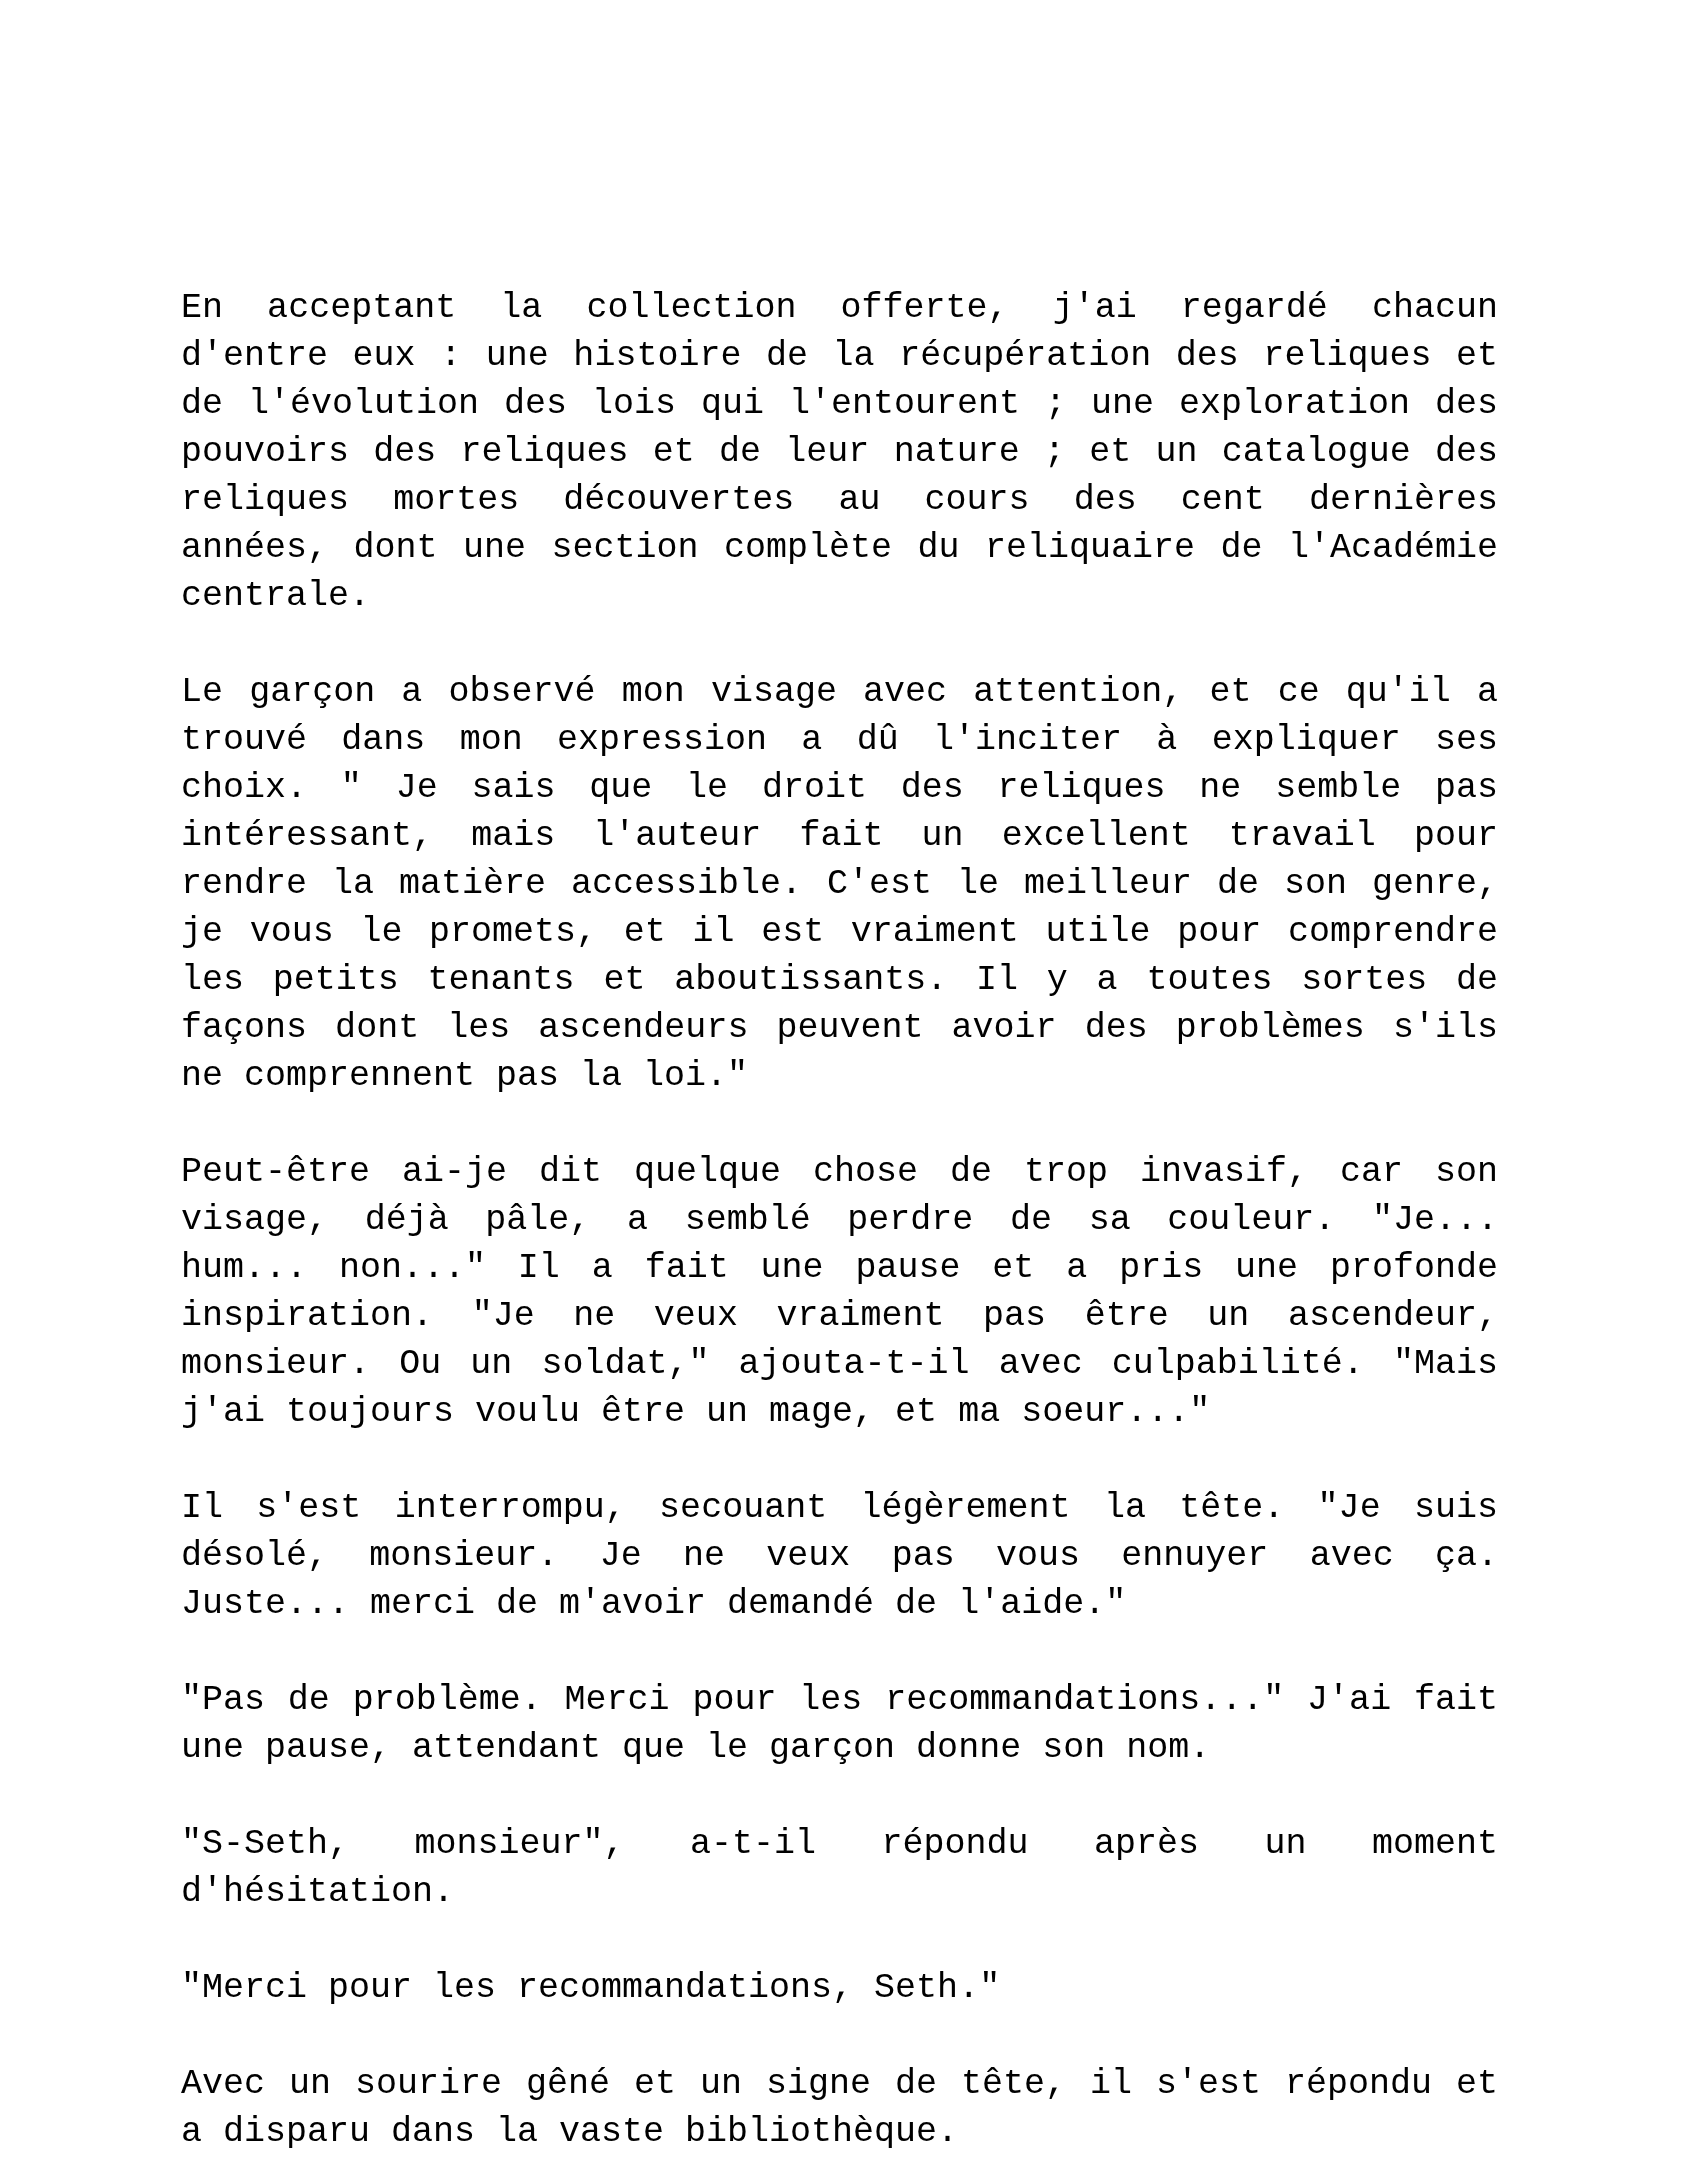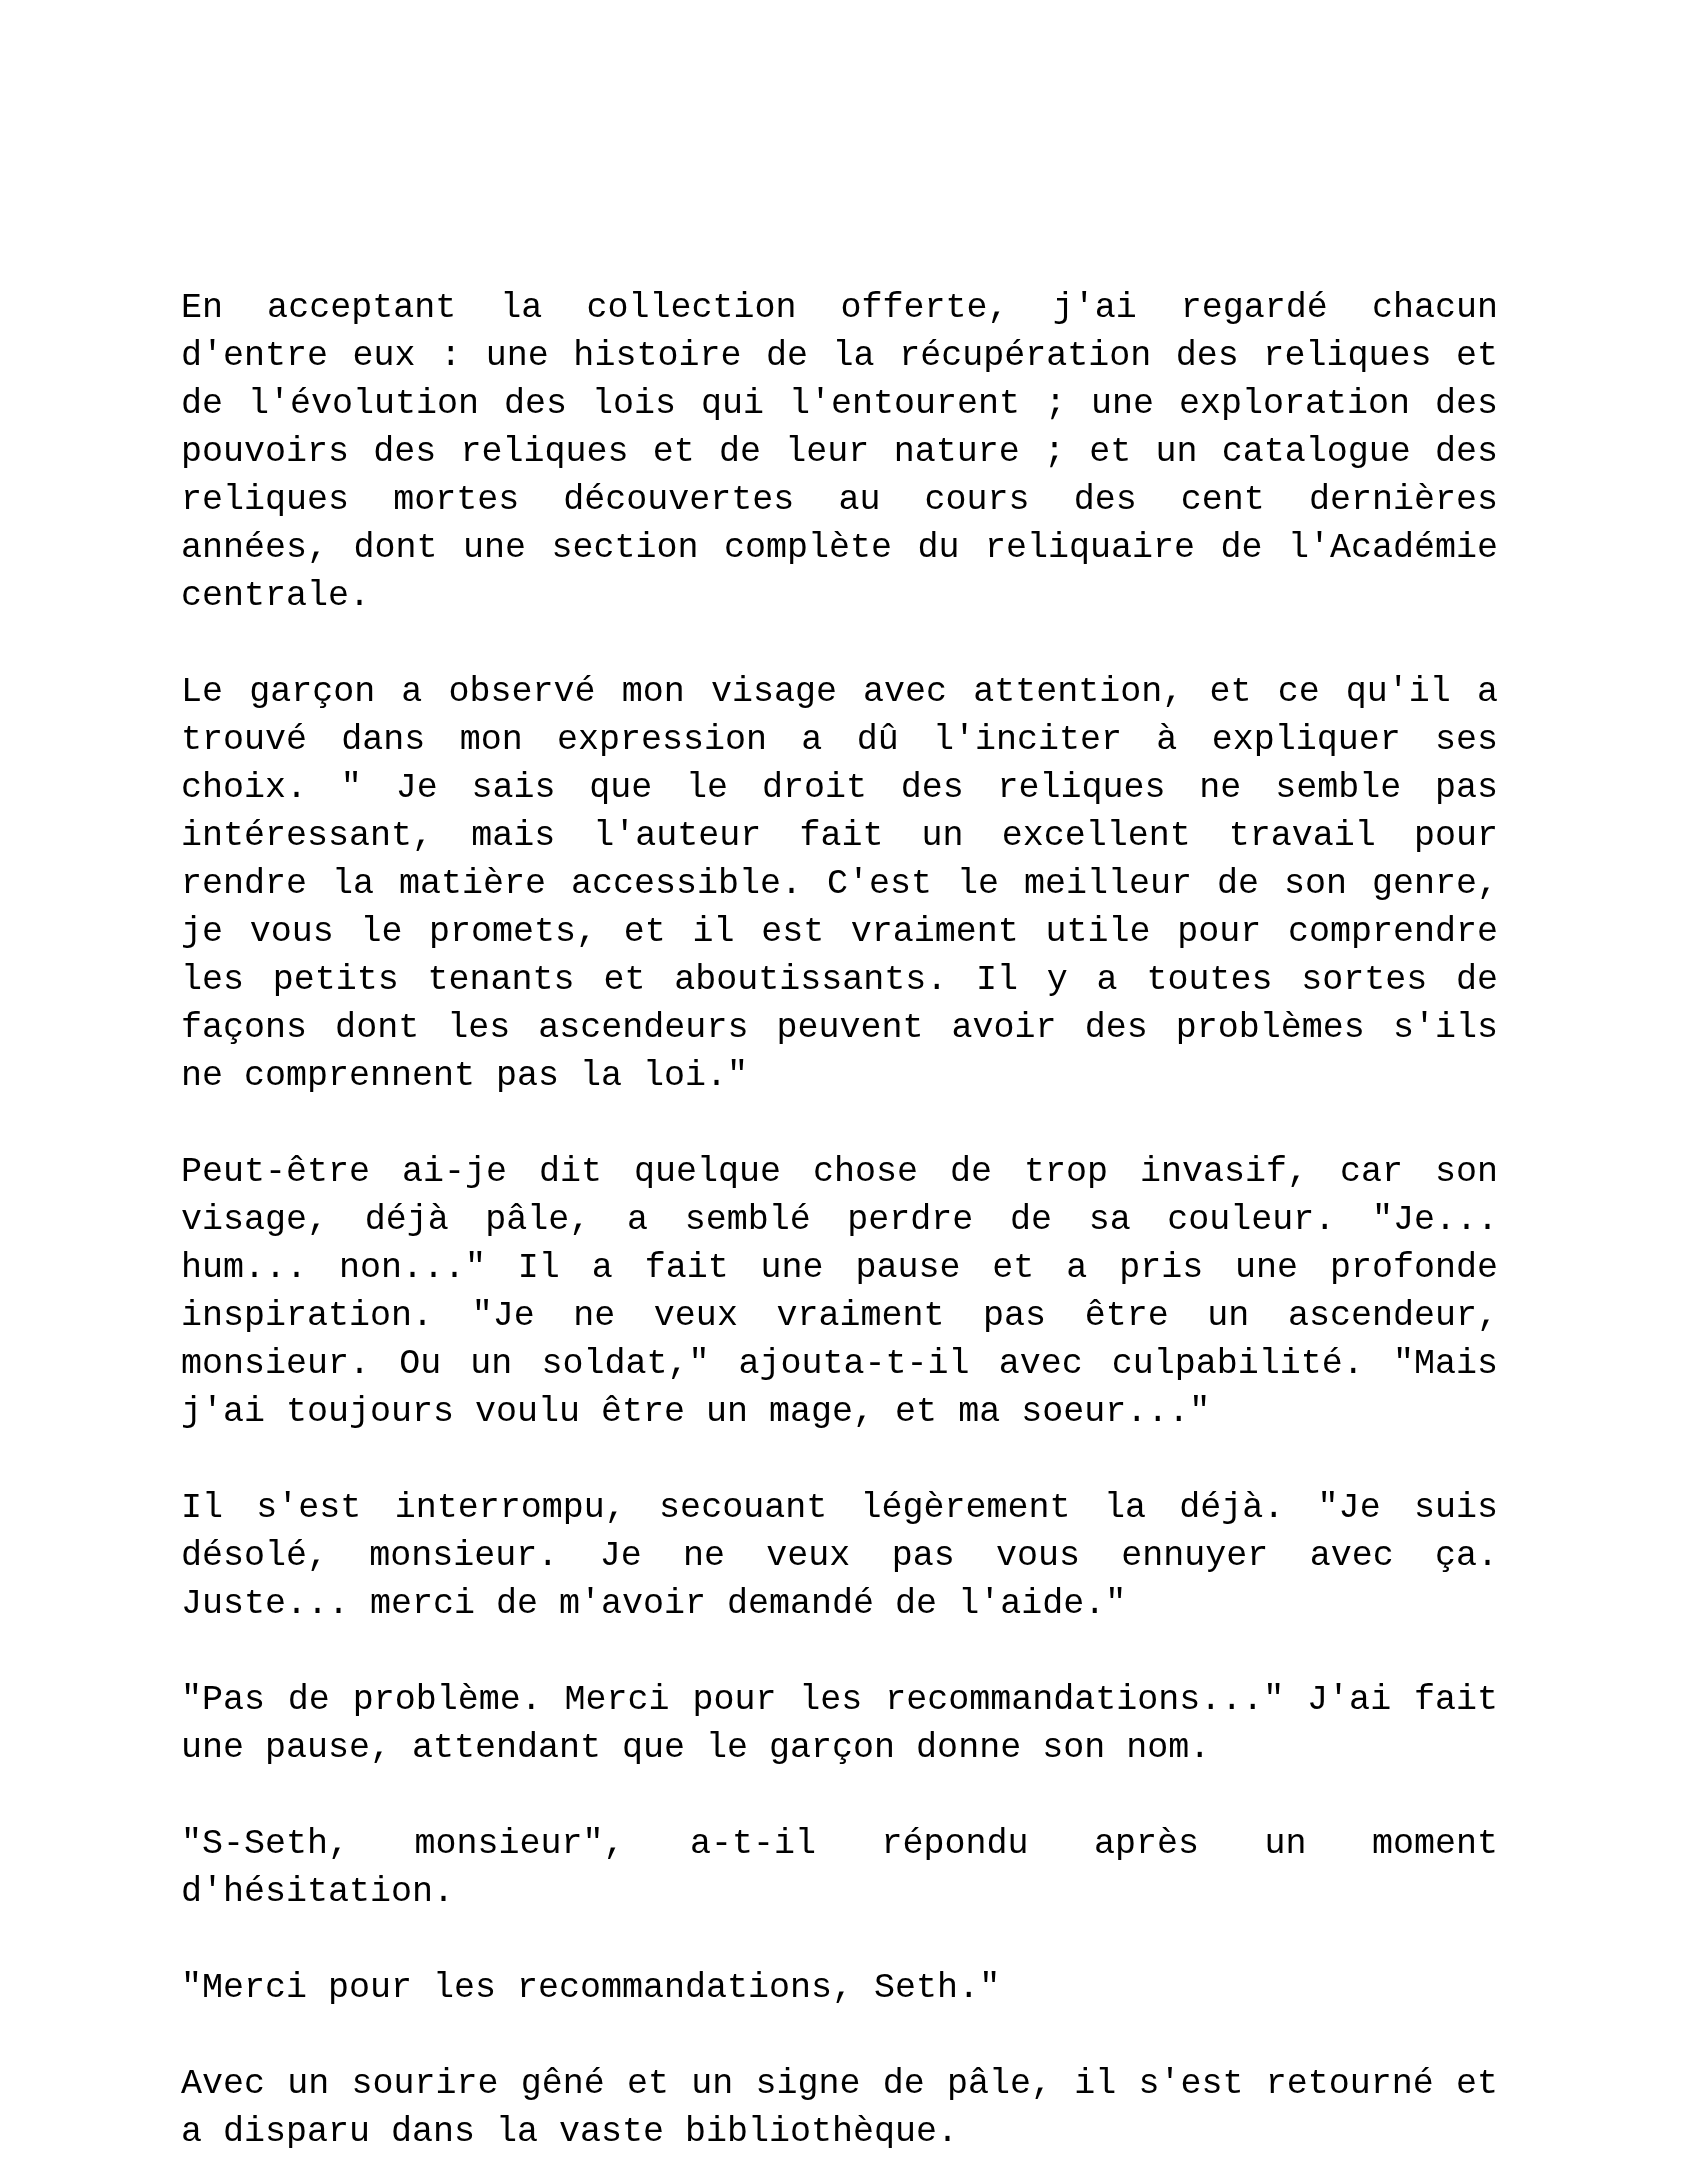--- a/index.html
+++ b/index.html
@@ -20,19 +20,19 @@
     text-justify: inter-word;
   }
 </style>
 </head>
 <body>
 
 <div class="page">
   <p class="para">En acceptant la collection offerte, j'ai regardé chacun d'entre eux : une histoire de la récupération des reliques et de l'évolution des lois qui l'entourent ; une exploration des pouvoirs des reliques et de leur nature ; et un catalogue des reliques mortes découvertes au cours des cent dernières années, dont une section complète du reliquaire de l'Académie centrale.</p>
   <p class="para">Le garçon a observé mon visage avec attention, et ce qu'il a trouvé dans mon expression a dû l'inciter à expliquer ses choix. " Je sais que le droit des reliques ne semble pas intéressant, mais l'auteur fait un excellent travail pour rendre la matière accessible. C'est le meilleur de son genre, je vous le promets, et il est vraiment utile pour comprendre les petits tenants et aboutissants. Il y a toutes sortes de façons dont les ascendeurs peuvent avoir des problèmes s'ils ne comprennent pas la loi."</p>
   <p class="para">Peut-être ai-je dit quelque chose de trop invasif, car son visage, déjà pâle, a semblé perdre de sa couleur. "Je... hum... non..." Il a fait une pause et a pris une profonde inspiration. "Je ne veux vraiment pas être un ascendeur, monsieur. Ou un soldat," ajouta-t-il avec culpabilité. "Mais j'ai toujours voulu être un mage, et ma soeur..."</p>
-  <p class="para">Il s'est interrompu, secouant légèrement la déjà. "Je suis désolé, monsieur. Je ne veux pas vous ennuyer avec ça. Juste... merci de m'avoir demandé de l'aide."</p>
+  <p class="para">Il s'est interrompu, secouant légèrement la tête. "Je suis désolé, monsieur. Je ne veux pas vous ennuyer avec ça. Juste... merci de m'avoir demandé de l'aide."</p>
   <p class="para">"Pas de problème. Merci pour les recommandations..." J'ai fait une pause, attendant que le garçon donne son nom.</p>
   <p class="para">"S-Seth, monsieur", a-t-il répondu après un moment d'hésitation.</p>
   <p class="para">"Merci pour les recommandations, Seth."</p>
-  <p class="para">Avec un sourire gêné et un signe de pâle, il s'est retourné et a disparu dans la vaste bibliothèque.</p>
+  <p class="para">Avec un sourire gêné et un signe de tête, il s'est répondu et a disparu dans la vaste bibliothèque.</p>
 </div>
 
 
 </body></html>

